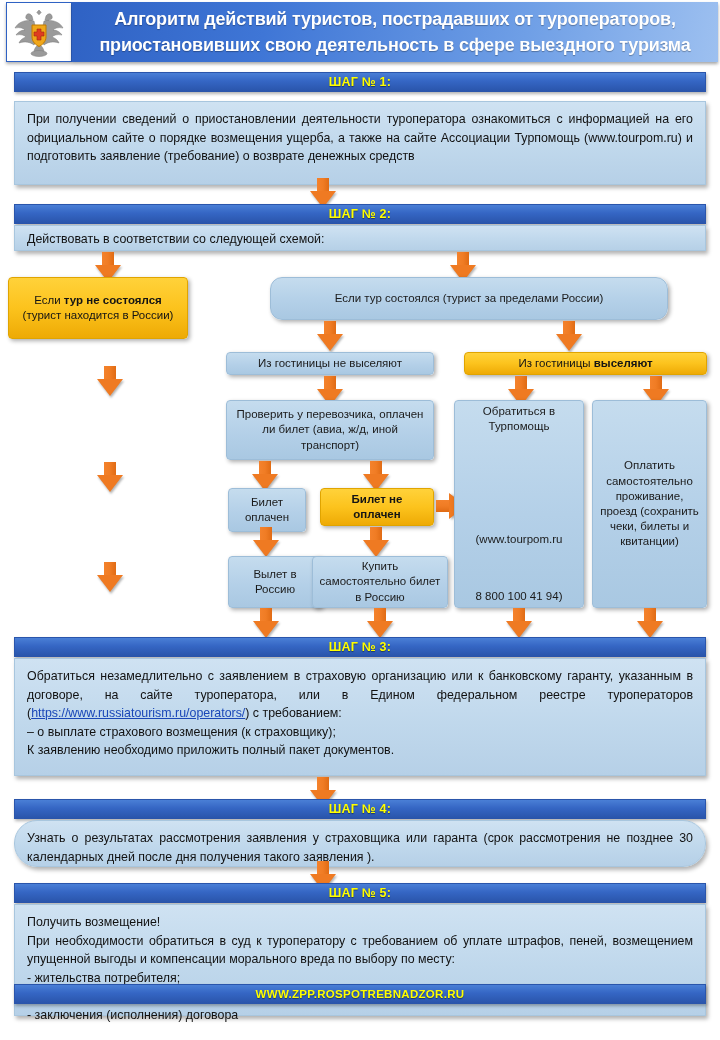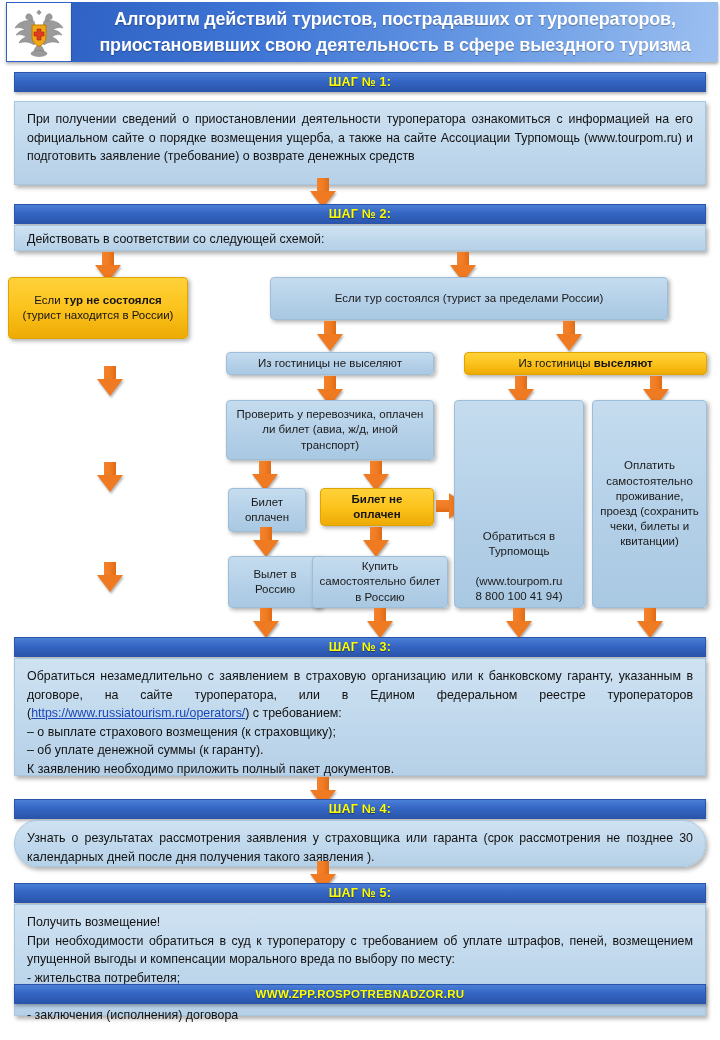--- a/index.html
+++ b/index.html
@@ -210,21 +210,21 @@
 </div>
 <div class="arrow-down" style="left:97px; top:462px;">
   <div class="shaft"></div>
     <div class="head"></div>
 </div>
 <div class="arrow-down" style="left:97px; top:562px;">
   <div class="shaft"></div>
     <div class="head"></div>
 </div>
 
-<div class="box blue-box" style="left:270px; top:277px; width:398px; height:43px;">
+<div class="box blue-box" style="left:270px; top:277px; width:398px; height:43px;border-radius:12px;">
   <span class="small">Если тур состоялся (турист за пределами России)</span>
 </div>
 
 <div class="arrow-down" style="left:317px; top:321px;">
   <div class="shaft"></div>
     <div class="head"></div>
 </div>
 <div class="arrow-down" style="left:556px; top:321px;">
   <div class="shaft"></div>
     <div class="head"></div>
@@ -284,21 +284,21 @@
     <div class="head"></div>
 </div>
 
 <div class="box blue-box pad" style="left:228px; top:556px; width:94px; height:52px;">
   <span class="small">Вылет в Россию</span>
 </div>
 <div class="box blue-box pad" style="left:312px; top:556px; width:136px; height:52px;">
   <span class="small">Купить самостоятельно билет в Россию</span>
 </div>
 
-<div class="box blue-box pad" style="left:454px; top:400px; width:130px; height:208px; flex-direction:column; justify-content:flex-end;">
+<div class="box blue-box pad" style="left:454px; top:400px; width:130px; height:208px; flex-direction:column; justify-content:space-between;">
   <div class="small">Обратиться в Турпомощь</div>
   <div style="height:14px"></div>
   <div class="small">(www.tourpom.ru</div>
   <div class="small">8 800 100 41 94)</div>
 </div>
 <div class="box blue-box pad" style="left:592px; top:400px; width:115px; height:208px;">
   <span class="small">Оплатить самостоятельно проживание, проезд (сохранить чеки, билеты и квитанции)</span>
 </div>
 
 <div class="arrow-down" style="left:253px; top:608px;">
@@ -317,21 +317,20 @@
   <div class="shaft"></div>
     <div class="head"></div>
 </div>
 
 <div class="step-hdr" style="left:14px; top:637px; width:692px; height:20px;">
   <span>ШАГ № 3:</span>
 </div>
 <div class="step-body" style="left:14px; top:658px; width:692px; height:118px;">
   <p><span>Обратиться незамедлительно с заявлением в страховую организацию или к банковскому гаранту, указанным в договоре, на сайте туроператора, или в Едином федеральном реестре туроператоров (</span><a class="lnk" href="#">https://www.russiatourism.ru/operators/</a><span>)  с требованием:</span></p>
   <p class="plain">–  о выплате страхового возмещения (к страховщику);</p>
-  <p class="plain">– об уплате денежной суммы (к гаранту).</p>
   <p class="plain">К заявлению необходимо приложить полный пакет документов.</p>
 </div>
 
 <div class="arrow-down" style="left:310px; top:777px;">
   <div class="shaft"></div>
     <div class="head"></div>
 </div>
 
 <div class="step-hdr" style="left:14px; top:799px; width:692px; height:20px;">
   <span>ШАГ № 4:</span>

